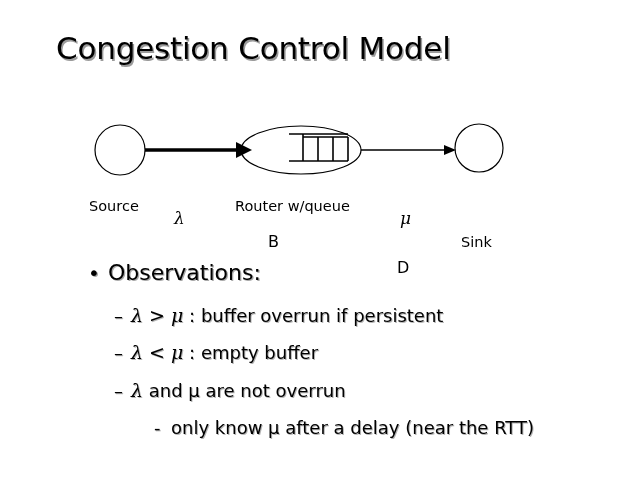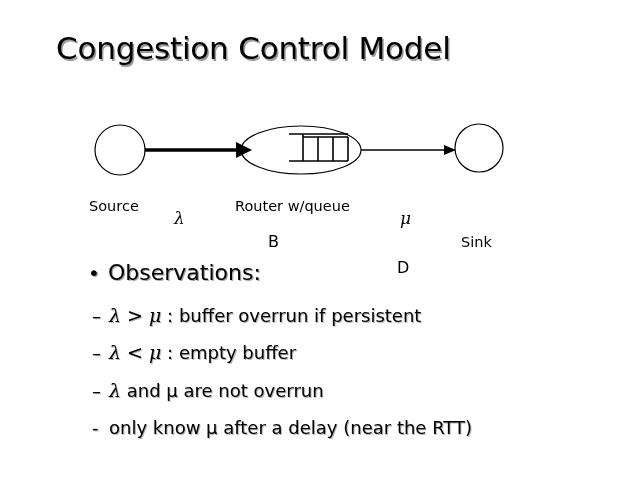--- a/index.html
+++ b/index.html
@@ -87,34 +87,34 @@
     white-space: nowrap;
     text-shadow: 1.2px 1.2px 0 rgba(140,140,140,0.75);
   }
   .bullet-l1 .dot {
     display: inline-block;
     width: 20px;
     font-size: 20px;
   }
   .bullet-l2 {
     position: absolute;
-    left: 92px;
+    left: 114px;
     font-size: 18px;
     white-space: nowrap;
     text-shadow: 1px 1px 0 rgba(150,150,150,0.70);
   }
   .bullet-l2 .dash {
     display: inline-block;
     width: 17px;
   }
   .bullet-l2 .greek { font-size: 19px; }
   #bullet-l2-0 { top: 49px; }
   #bullet-l2-1 { top: 86px; }
   #bullet-l2-2 { top: 124px; }
-  #bullet-l2-3 { top: 162px; }
+  #bullet-l2-3 { top: 162px; margin-left: 40px; }
 </style>
 </head>
 <body>
 
 <div id="slide-title">Congestion Control Model</div>
 
 <div id="diagram">
 
   <svg width="640" height="135" viewBox="0 0 640 135">
 

